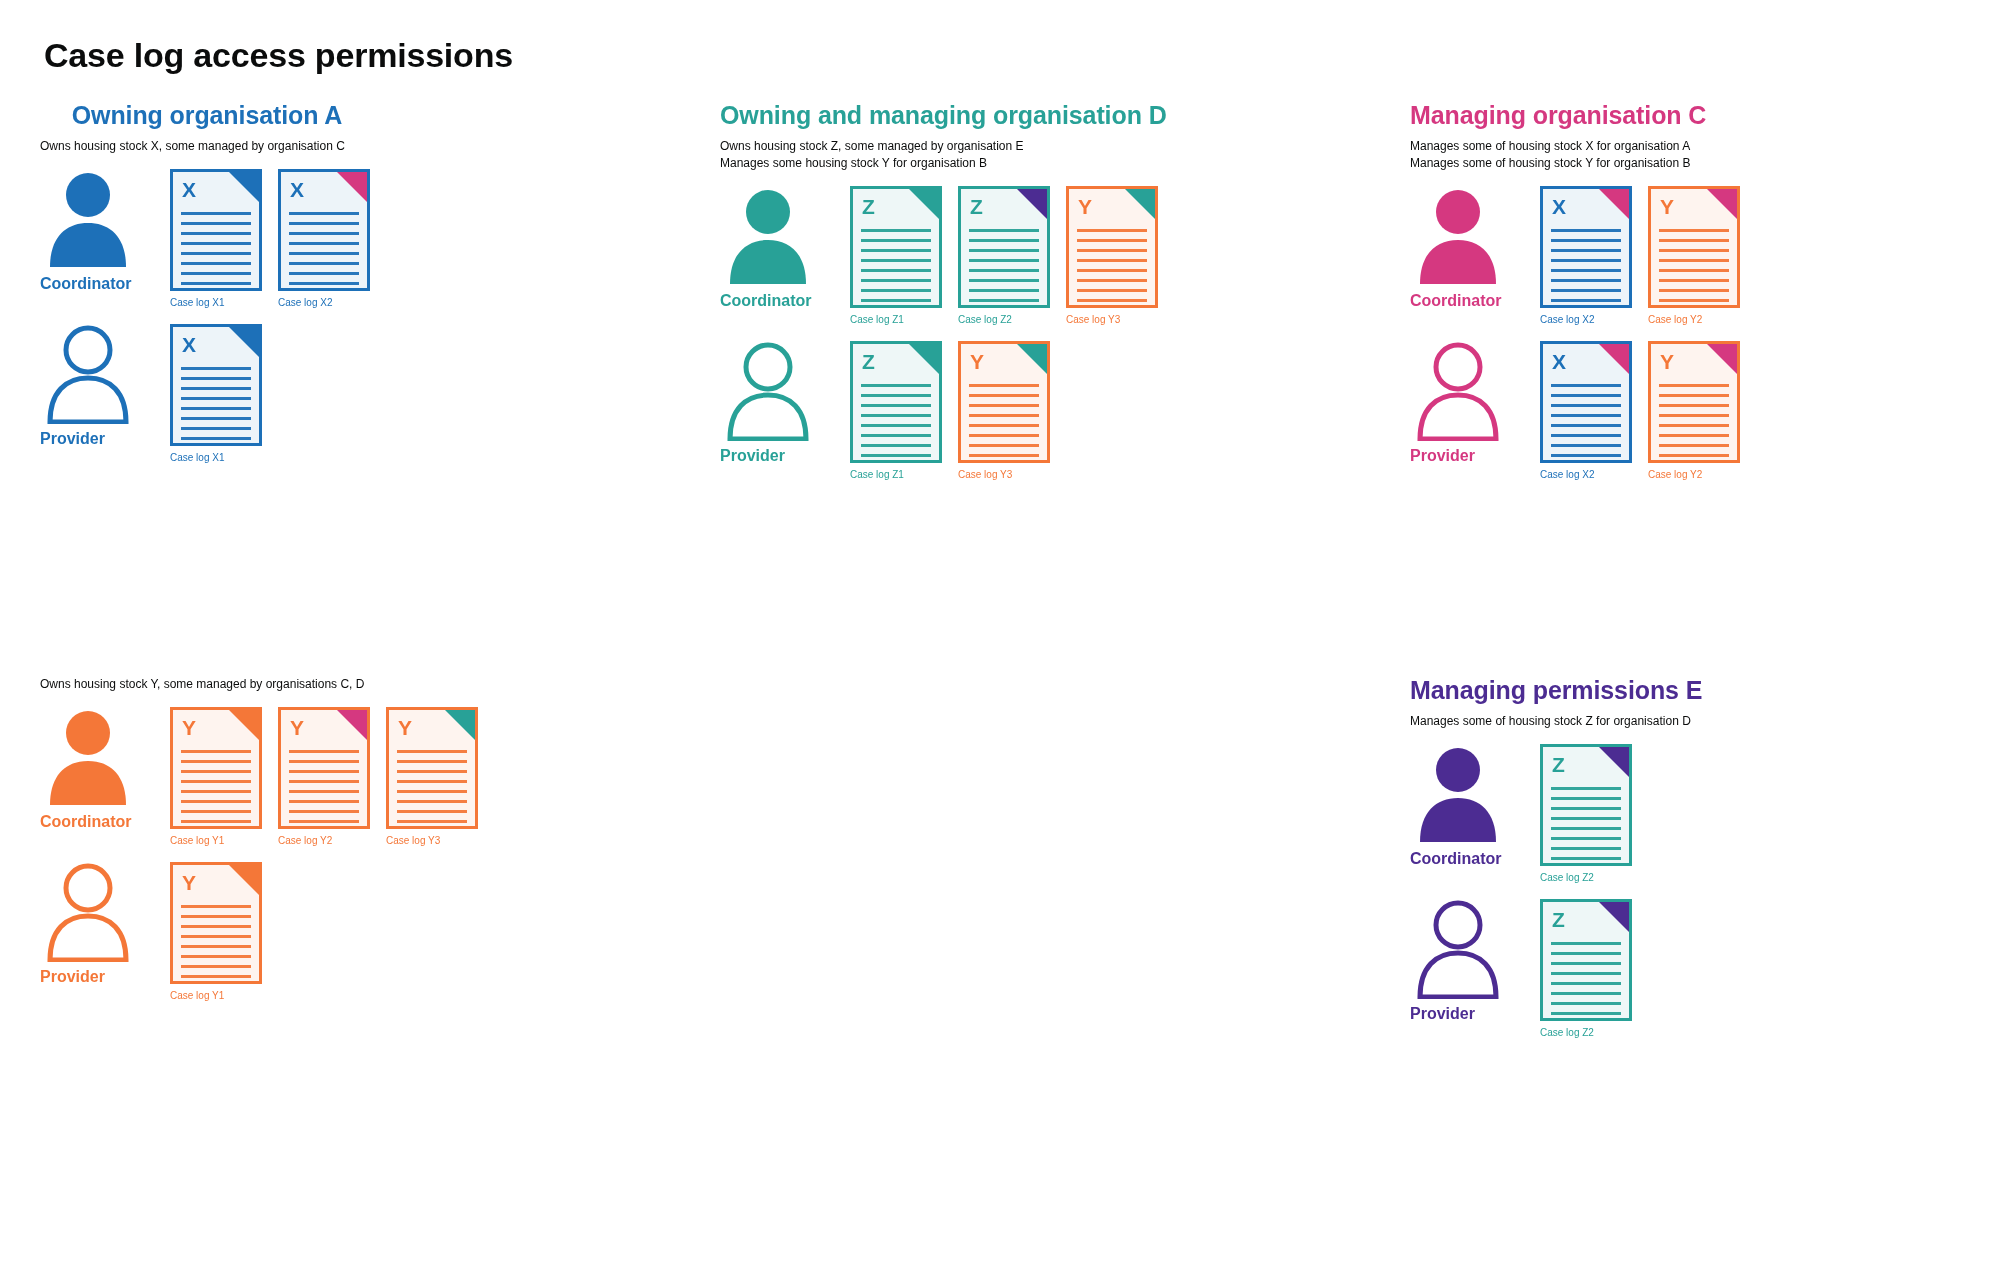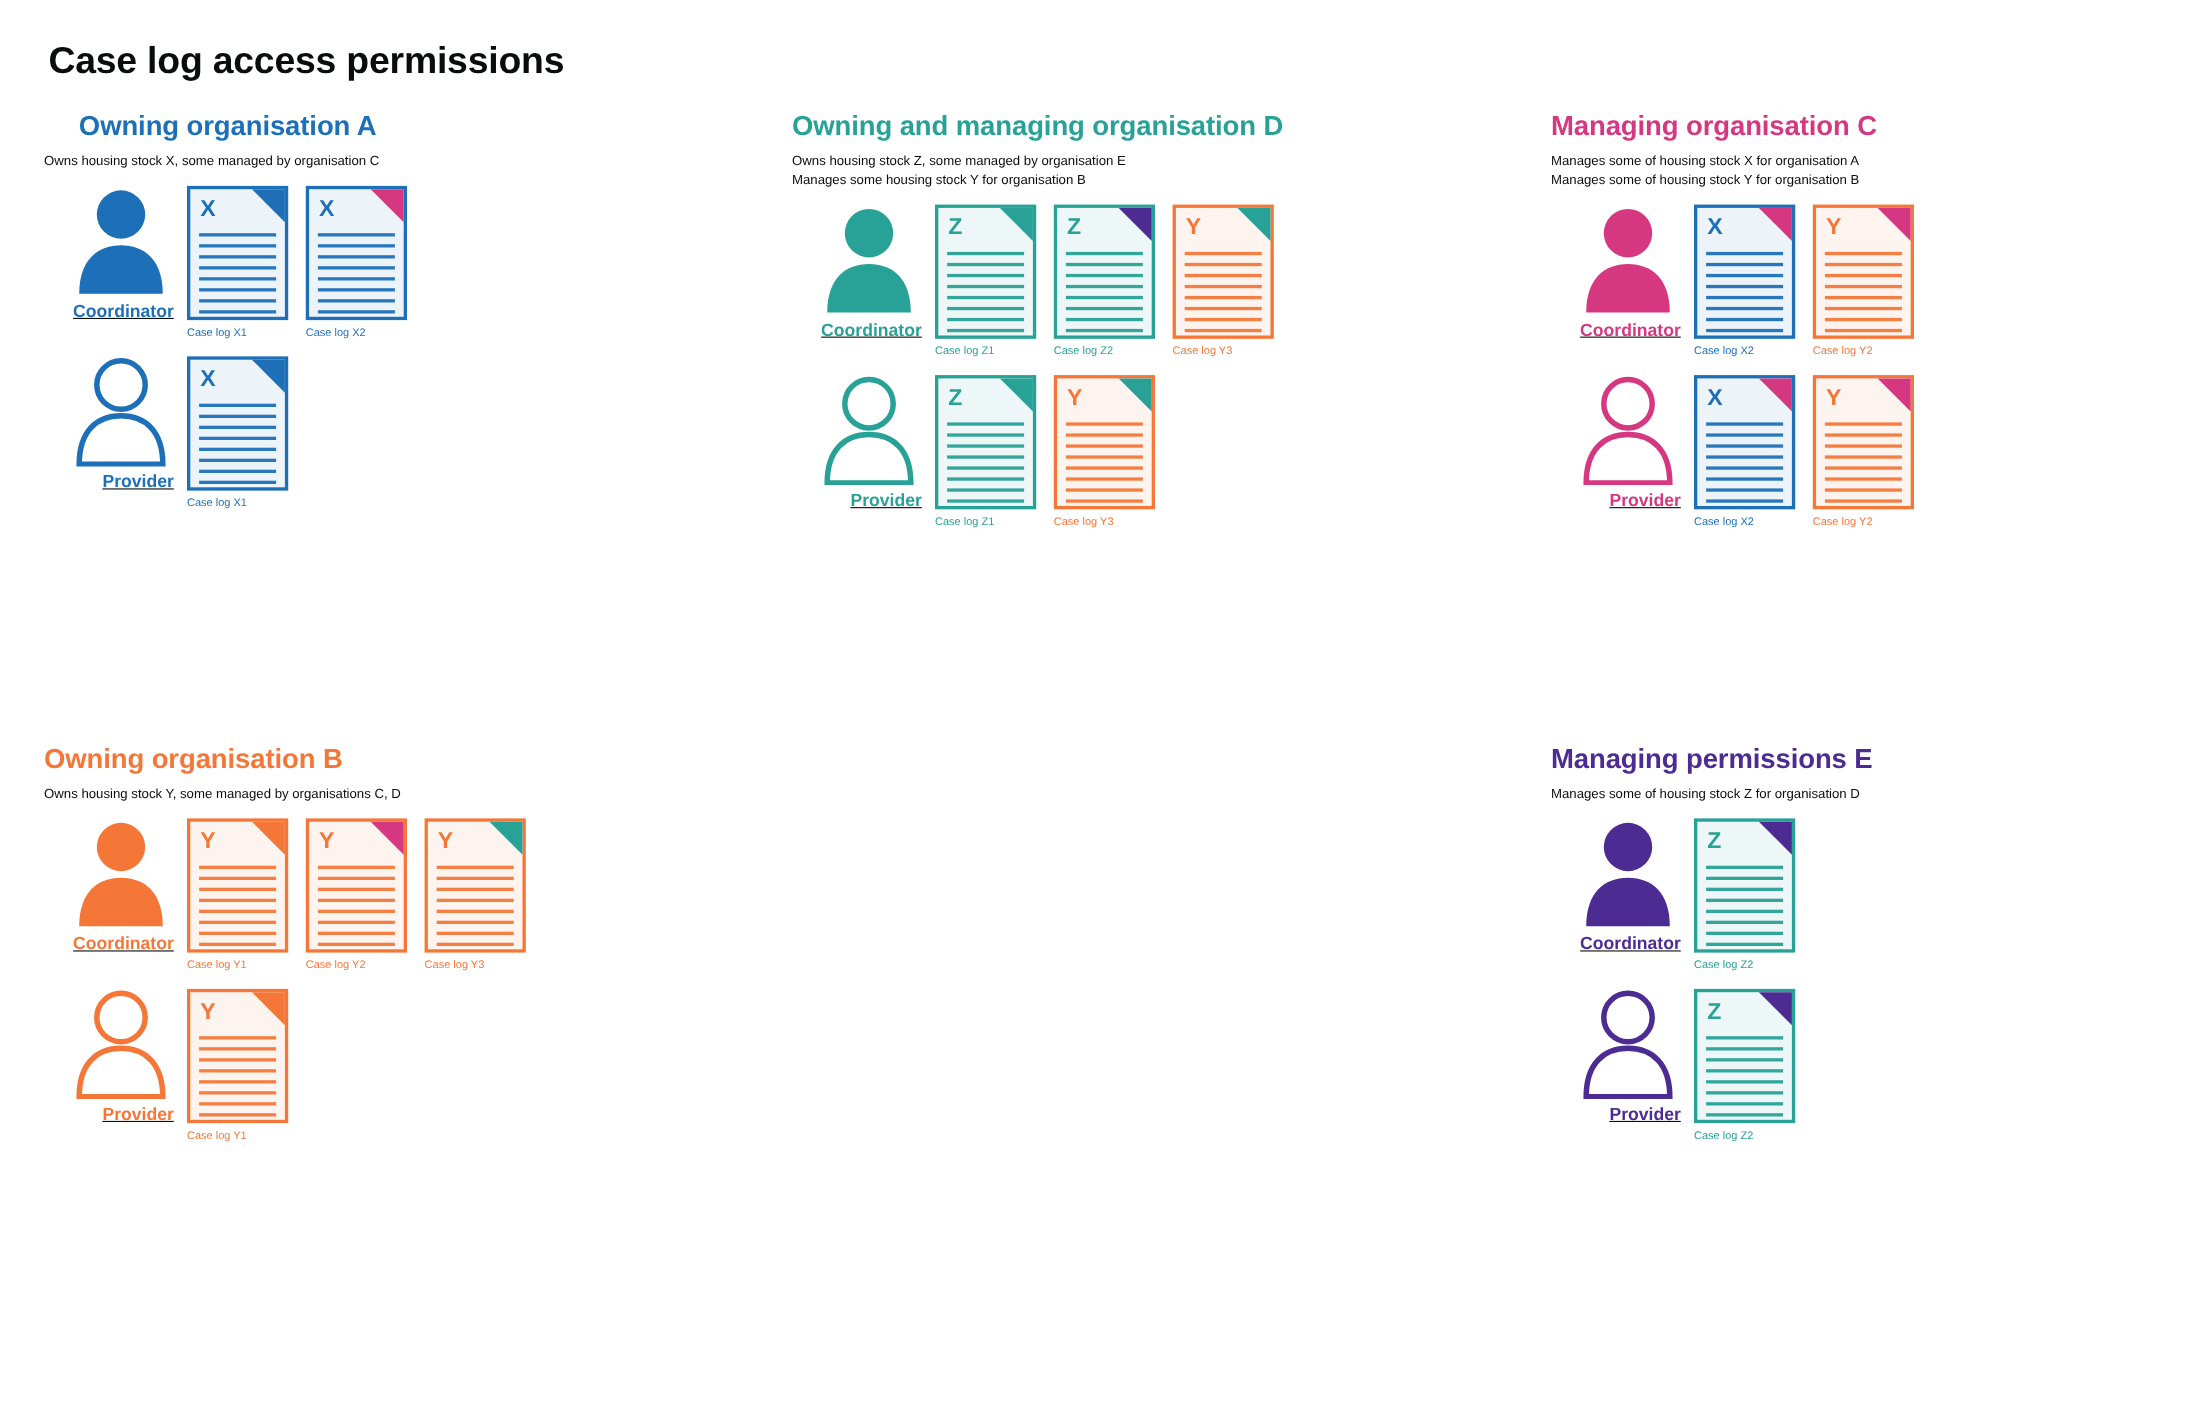--- a/index.html
+++ b/index.html
@@ -51,22 +51,21 @@
   .row {
     display: flex;
     align-items: flex-start;
     gap: 12px;
     margin-bottom: 16px;
   }
   .person-block {
     width: 118px;
     display: flex;
     flex-direction: column;
-    align-items: flex-end;
-    text-decoration: underline;
+    align-items: flex-start;
   }
   .person-svg {
     display: block;
   }
   .person-label {
     font-size: 16px;
     font-weight: bold;
     margin-top: 6px;
     text-align: center;
     white-space: nowrap;
@@ -421,21 +420,20 @@
                   <i></i>
                   <i></i>
                 </div>
               </div>
               <div class="doc-caption" style="color: rgb(244, 119, 56);">Case log Y2</div>
             </div>
           </div>
         </div>
       </div>
       <div class="panel" style="left: 0px; top: 575px;">
-        <h2 class="panel-title" style="color: rgb(244, 119, 56);">Owning organisation B</h2>
         <p class="panel-desc">Owns housing stock Y, some managed by organisations C, D</p>
         <div class="row">
           <div class="person-block">
             <span>
               <svg width="96" height="100" viewBox="0 0 96 100" class="person-svg">
                 <circle cx="48" cy="26" r="22" fill="#f47738"></circle>
                 <path d="M10 98 C10 68 26 54 48 54 C70 54 86 68 86 98 Z" fill="#f47738"></path>
               </svg>
             </span>
             <div class="person-label" style="color: rgb(244, 119, 56);">Coordinator</div>

